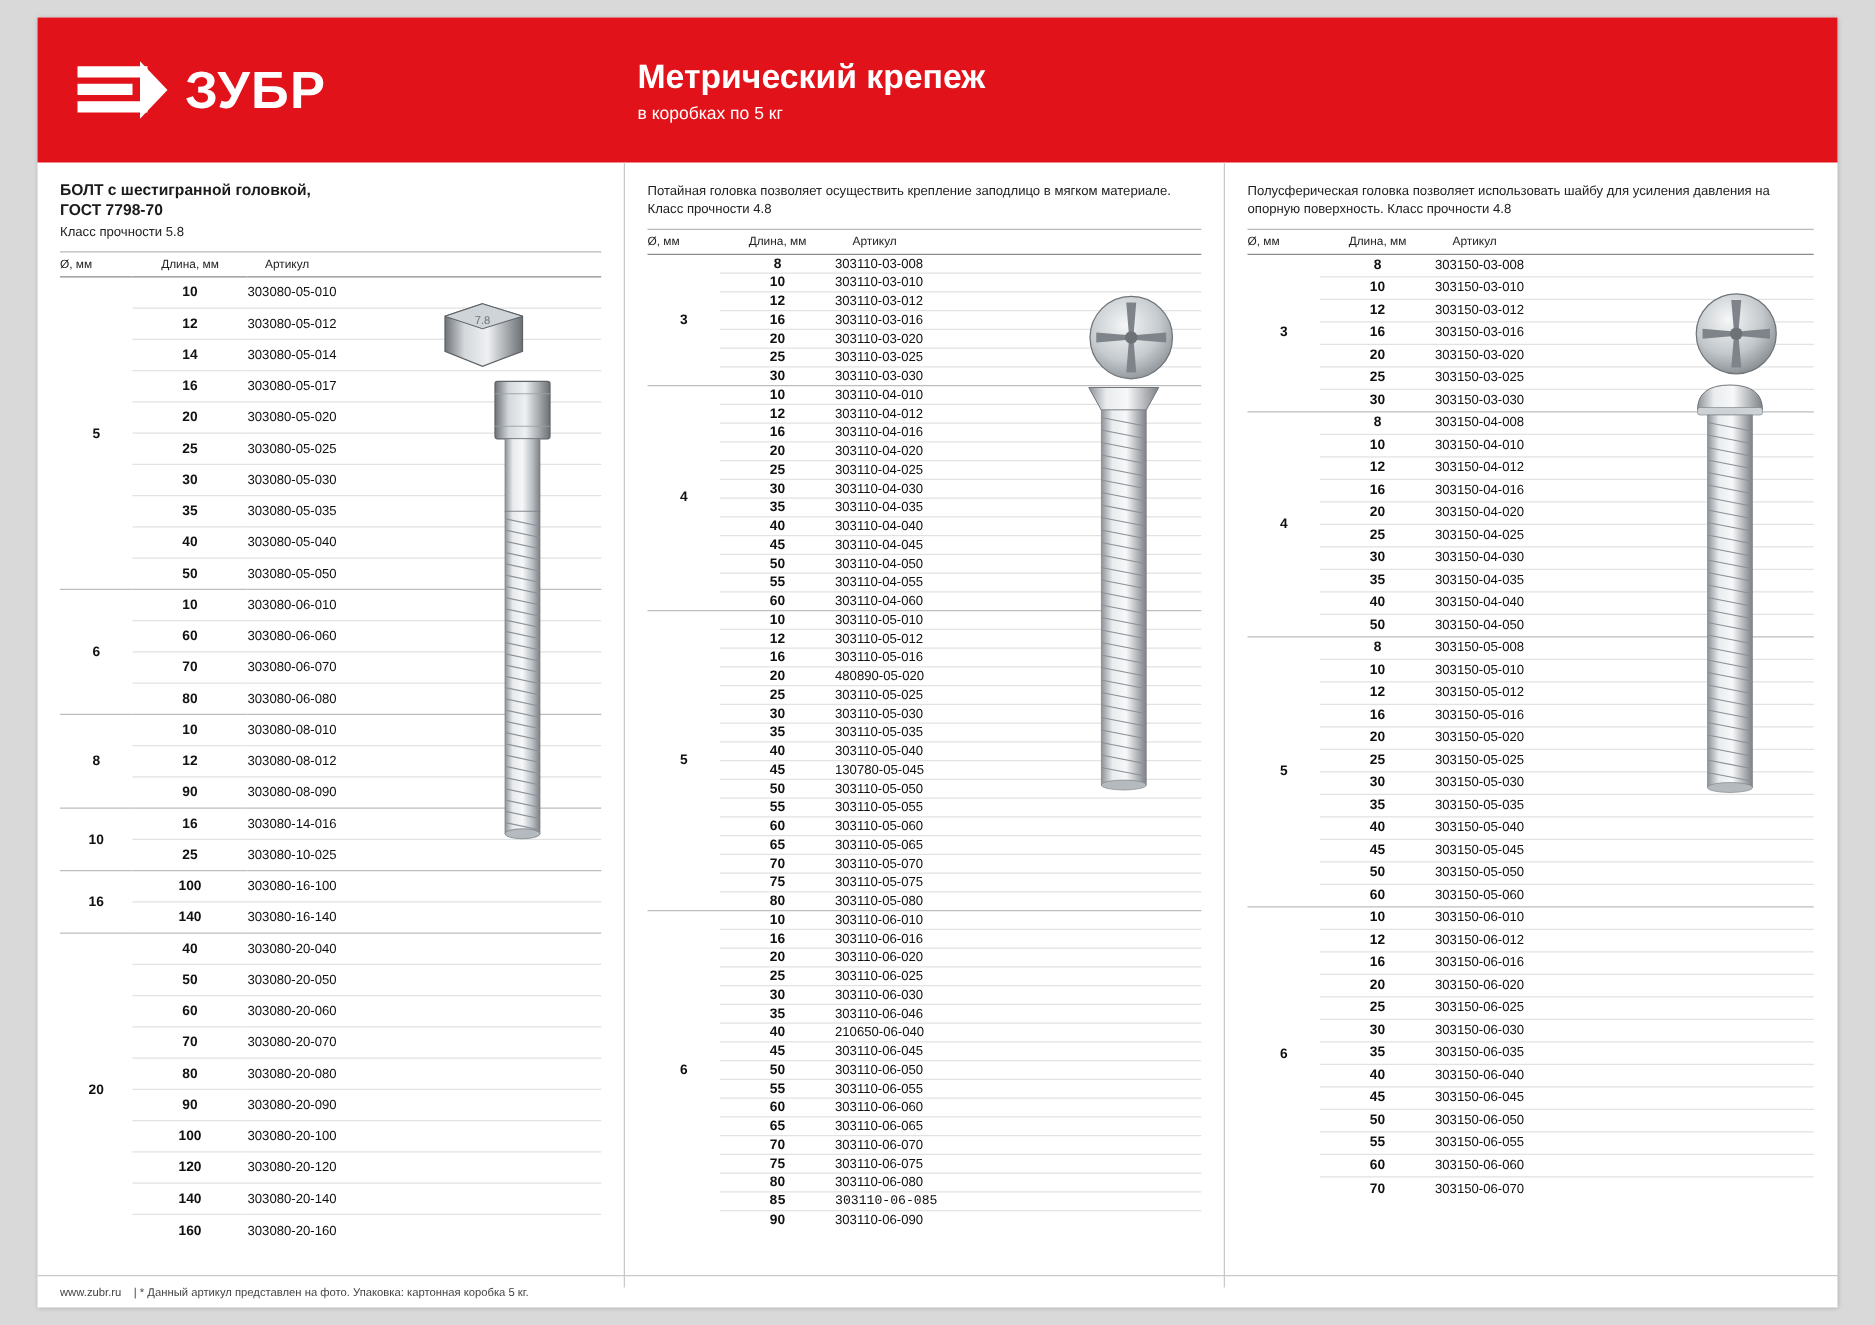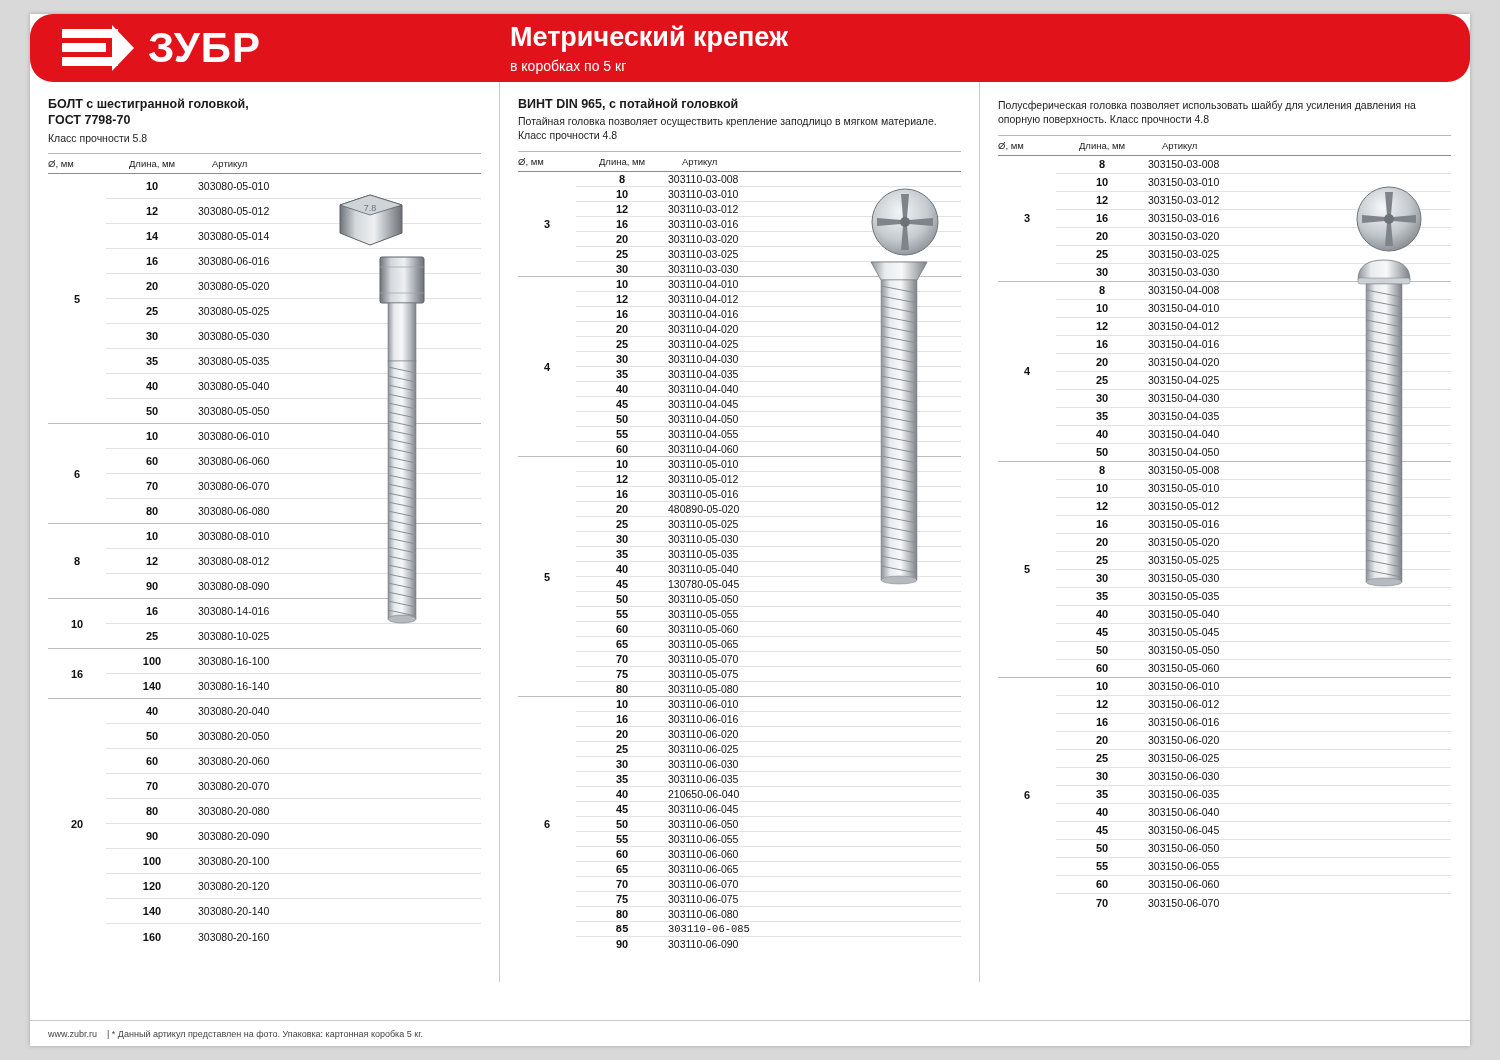--- a/index.html
+++ b/index.html
@@ -13,25 +13,24 @@
   .page {
     position: absolute;
     left: 30px; top: 14px;
     width: 1440px; height: 1032px;
     background: #ffffff;
     box-shadow: 0 0 4px rgba(0,0,0,0.25);
   }
   
   .header {
     position: relative;
-    height: 68px;
+    height: 116px;
     background: #e1121a;
     display: flex;
     align-items: center;
-    border-radius: 23px;
   }
   .logo-block {
     display: flex; align-items: center;
     padding-left: 32px; width: 470px;
   }
   .logo-mark {
     width: 72px; height: 52px;
     position: relative;
     margin-right: 14px;
   }
@@ -188,21 +187,21 @@
               <tr class="rowline" style="height: 25px;">
                 <td class="len">12</td>
                 <td class="art">303080-05-012</td>
               </tr>
               <tr class="rowline" style="height: 25px;">
                 <td class="len">14</td>
                 <td class="art">303080-05-014</td>
               </tr>
               <tr class="rowline" style="height: 25px;">
                 <td class="len">16</td>
-                <td class="art">303080-06-016</td>
+                <td class="art">303080-05-017</td>
               </tr>
               <tr class="rowline" style="height: 25px;">
                 <td class="len">20</td>
                 <td class="art">303080-05-020</td>
               </tr>
               <tr class="rowline" style="height: 25px;">
                 <td class="len">25</td>
                 <td class="art">303080-05-025</td>
               </tr>
               <tr class="rowline" style="height: 25px;">
@@ -307,21 +306,21 @@
                 <td class="art">303080-20-140</td>
               </tr>
               <tr class="rowline" style="height: 25px;">
                 <td class="len">160</td>
                 <td class="art">303080-20-160</td>
               </tr>
             </tbody>
         </table>
       </div>
 
-      <div class="img-area" style="left:292px; top:105px; width:160px; height:450px;">
+      <div class="img-area" style="left:308px; top:105px; width:160px; height:450px;">
         <svg width="160" height="450" viewBox="0 0 160 450">
           <defs>
             <linearGradient id="steel1" x1="0" y1="0" x2="1" y2="0">
               <stop offset="0%" stop-color="#8d9196"></stop>
               <stop offset="22%" stop-color="#e7eaec"></stop>
               <stop offset="50%" stop-color="#f6f7f8"></stop>
               <stop offset="78%" stop-color="#b9bec3"></stop>
               <stop offset="100%" stop-color="#7d8186"></stop>
             </linearGradient>
             <linearGradient id="steel1h" x1="0" y1="0" x2="1" y2="0">
@@ -378,21 +377,20 @@
                 <line x1="8" y1="353" x2="36" y2="359"></line>
             </g>
             <ellipse cx="22" cy="362" rx="14" ry="4" fill="#b5babf" stroke="#7a7f84" stroke-width="0.6"></ellipse>
           </g>
         </svg>
       </div>
     </div>
 
     <div class="col col-2">
       <div class="col-inner">
-        <div class="sect-title">ВИНТ DIN 965, с потайной головкой</div>
         <div class="sect-desc">Потайная головка позволяет осуществить крепление заподлицо в мягком материале. Класс прочности 4.8</div>
         <div class="sect-rule"></div>
         <table class="spec">
           <thead>
             <tr>
               <th class="w-d">Ø, мм</th>
               <th class="w-l" style="text-align:center">Длина, мм</th>
               <th class="w-a" style="padding-left:14px">Артикул</th>
             </tr>
           </thead>
@@ -556,21 +554,21 @@
               <tr class="rowline" style="height: 15px;">
                 <td class="len">25</td>
                 <td class="art">303110-06-025</td>
               </tr>
               <tr class="rowline" style="height: 15px;">
                 <td class="len">30</td>
                 <td class="art">303110-06-030</td>
               </tr>
               <tr class="rowline" style="height: 15px;">
                 <td class="len">35</td>
-                <td class="art">303110-06-035</td>
+                <td class="art">303110-06-046</td>
               </tr>
               <tr class="rowline" style="height: 15px;">
                 <td class="len">40</td>
                 <td class="art">210650-06-040</td>
               </tr>
               <tr class="rowline" style="height: 15px;">
                 <td class="len">45</td>
                 <td class="art">303110-06-045</td>
               </tr>
               <tr class="rowline" style="height: 15px;">

